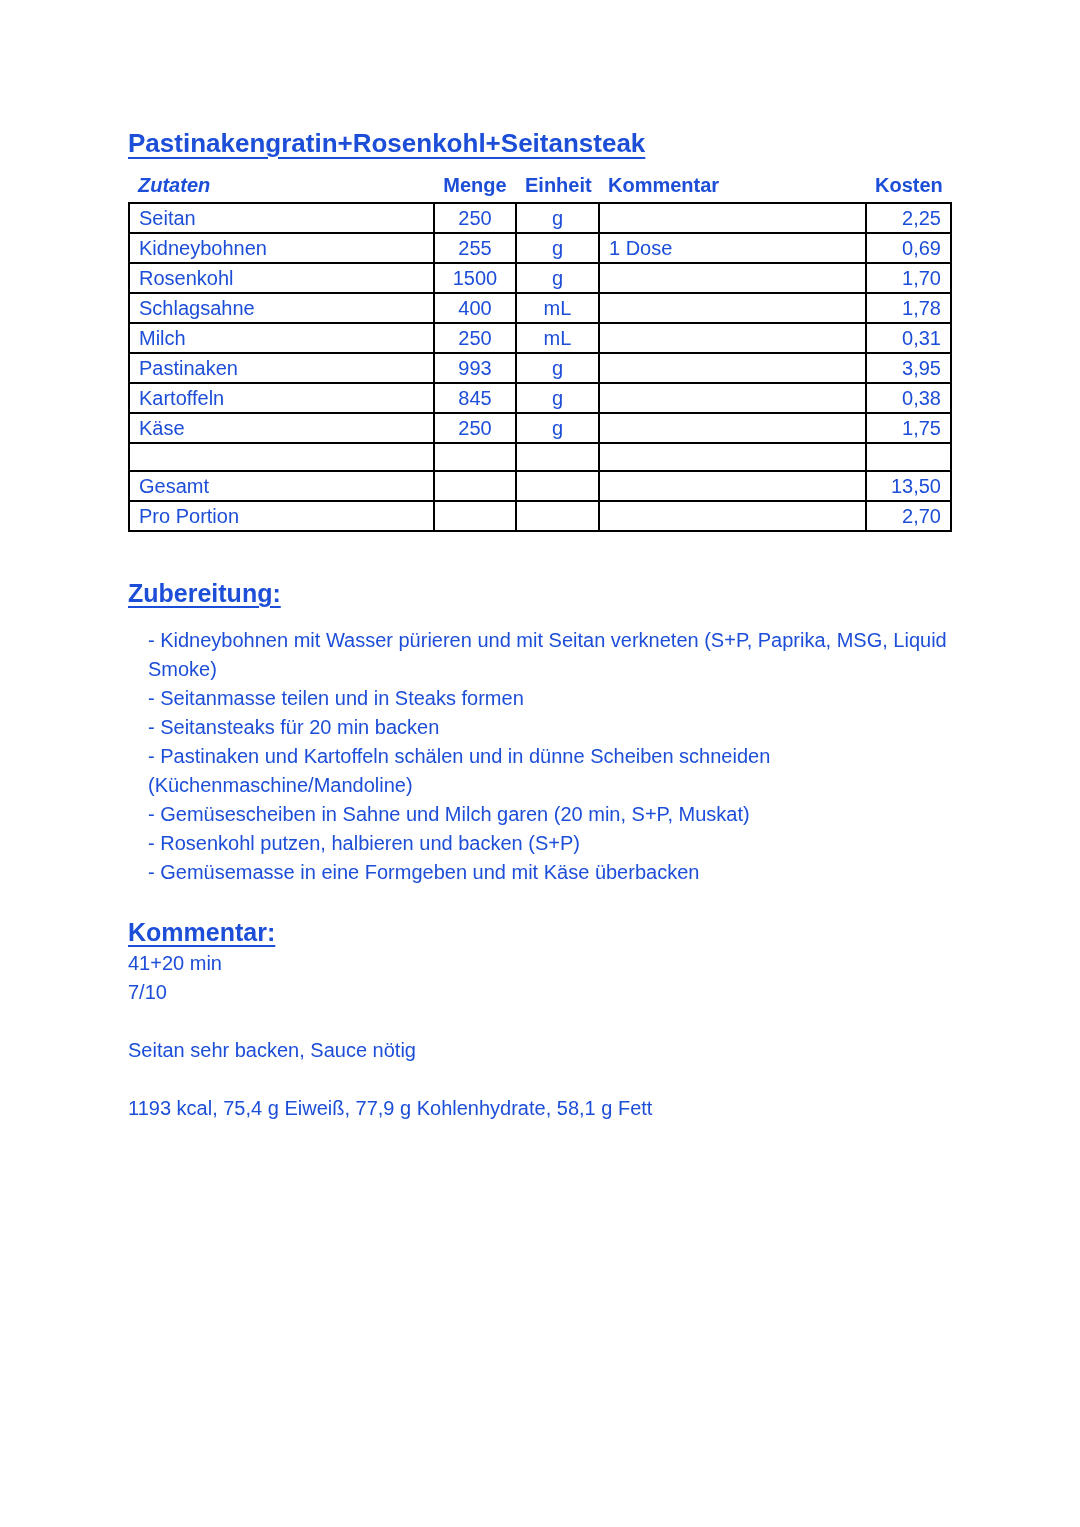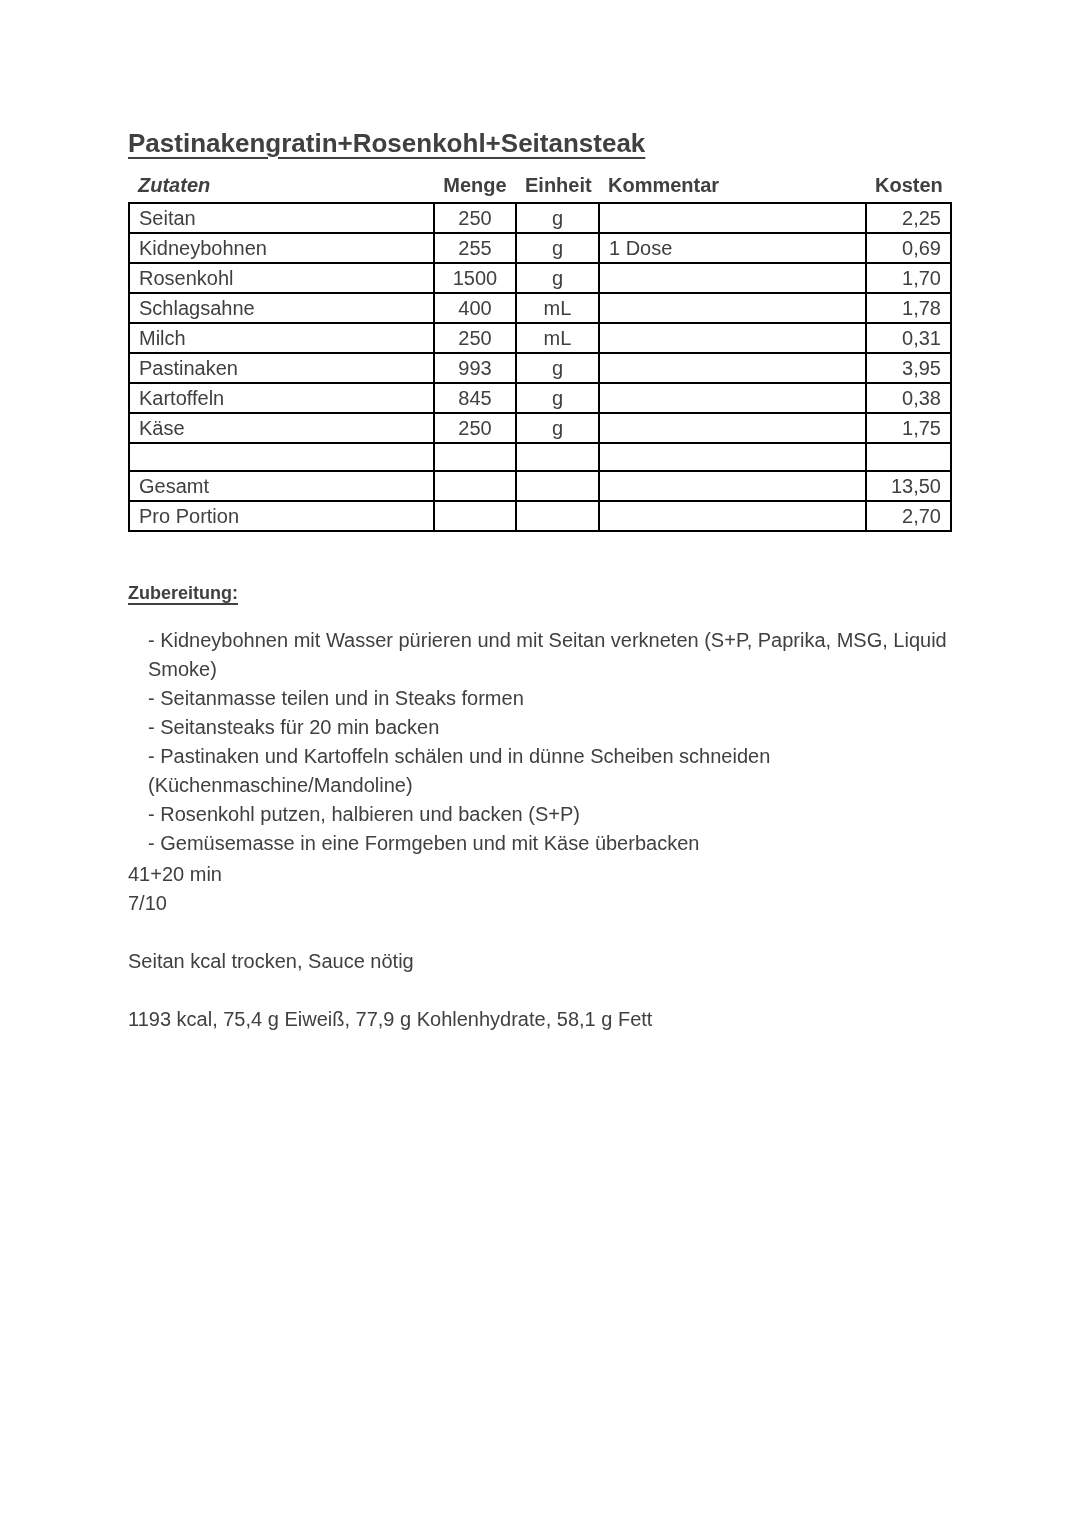--- a/index.html
+++ b/index.html
@@ -5,21 +5,21 @@
   html, body {
     margin: 0;
     padding: 0;
     background: #ffffff;
   }
   .page {
     position: relative;
     width: 1080px;
     height: 1527px;
     background: #ffffff;
-    color: #404040;
+    color: #1d4ed8;
     font-family: "Liberation Sans", sans-serif;
     overflow: hidden;
   }
   .content {
     position: absolute;
     left: 128px;
     top: 128px;
     width: 822px;
   }
   .doc-title {
@@ -59,21 +59,21 @@
     height: 24px;
     vertical-align: middle;
     line-height: 26px;
   }
   td.cell-zutat     { text-align: left; }
   td.cell-menge     { text-align: center; }
   td.cell-einheit   { text-align: center; }
   td.cell-kommentar { text-align: left; }
   td.cell-kosten    { text-align: right; padding-right: 18px; }
   .section-heading {
-    font-size: 18px;
+    font-size: 25px;
     line-height: 30px;
     font-weight: bold;
     margin: 0;
     text-decoration: underline;
     text-decoration-thickness: 2px;
     text-underline-offset: 4px;
   }
   .heading-zubereitung { margin-top: 46px; }
   .heading-kommentar   { margin-top: 30px; }
   .steps { margin-top: 18px; }
@@ -194,27 +194,29 @@
         </tr>
       </tbody>
     </table>
 
     <h2 class="section-heading heading-zubereitung">Zubereitung:</h2>
     <div class="steps">
       <div class="step-item">- Kidneybohnen mit Wasser pürieren und mit Seitan verkneten (S+P, Paprika, MSG, Liquid Smoke)</div>
       <div class="step-item">- Seitanmasse teilen und in Steaks formen</div>
       <div class="step-item">- Seitansteaks für 20 min backen</div>
       <div class="step-item">- Pastinaken und Kartoffeln schälen und in dünne Scheiben schneiden (Küchenmaschine/Mandoline)</div>
+      <div class="step-item">- Gemüsescheiben in Sahne und Milch garen (20 min, S+P, Muskat)</div>
       <div class="step-item">- Rosenkohl putzen, halbieren und backen (S+P)</div>
       <div class="step-item">- Gemüsemasse in eine Formgeben und mit Käse überbacken</div>
     </div>
 
+    <h2 class="section-heading heading-kommentar">Kommentar:</h2>
     <div class="comment-lines">
       <div class="comment-line">41+20 min</div>
       <div class="comment-line">7/10</div>
       <div class="comment-line"></div>
-      <div class="comment-line">Seitan kcal trocken, Sauce nötig</div>
+      <div class="comment-line">Seitan sehr backen, Sauce nötig</div>
       <div class="comment-line"></div>
       <div class="comment-line">1193 kcal, 75,4 g Eiweiß, 77,9 g Kohlenhydrate, 58,1 g Fett</div>
     </div>
 
   </div>
 </div>
 
 </body></html>

